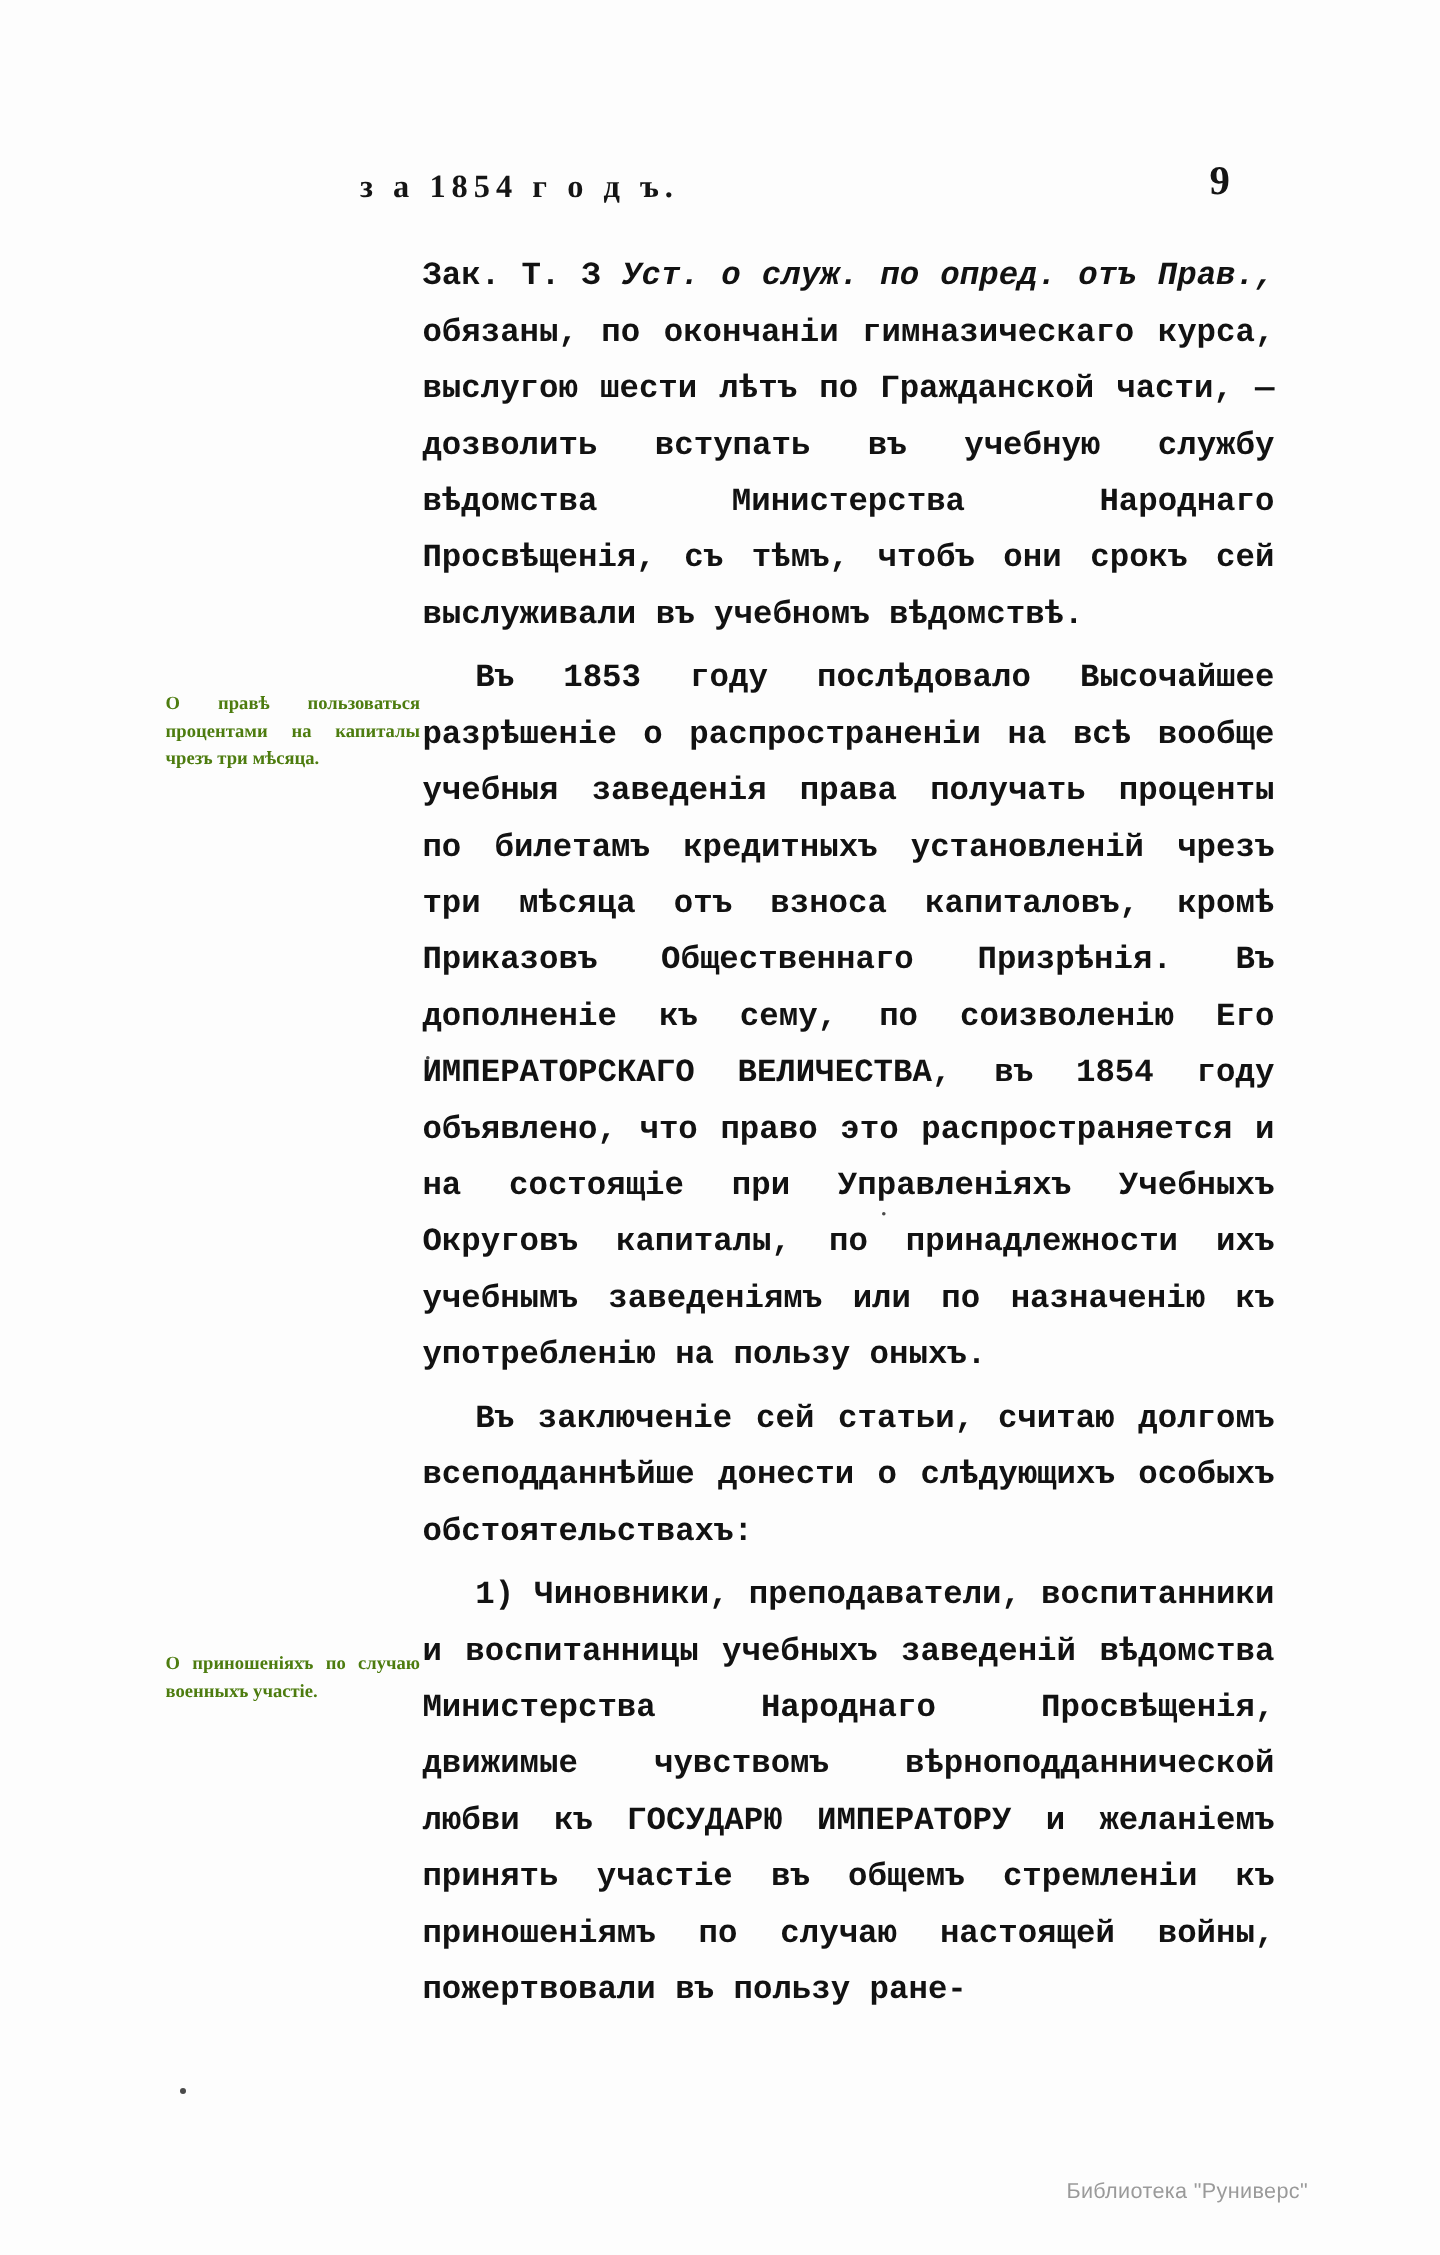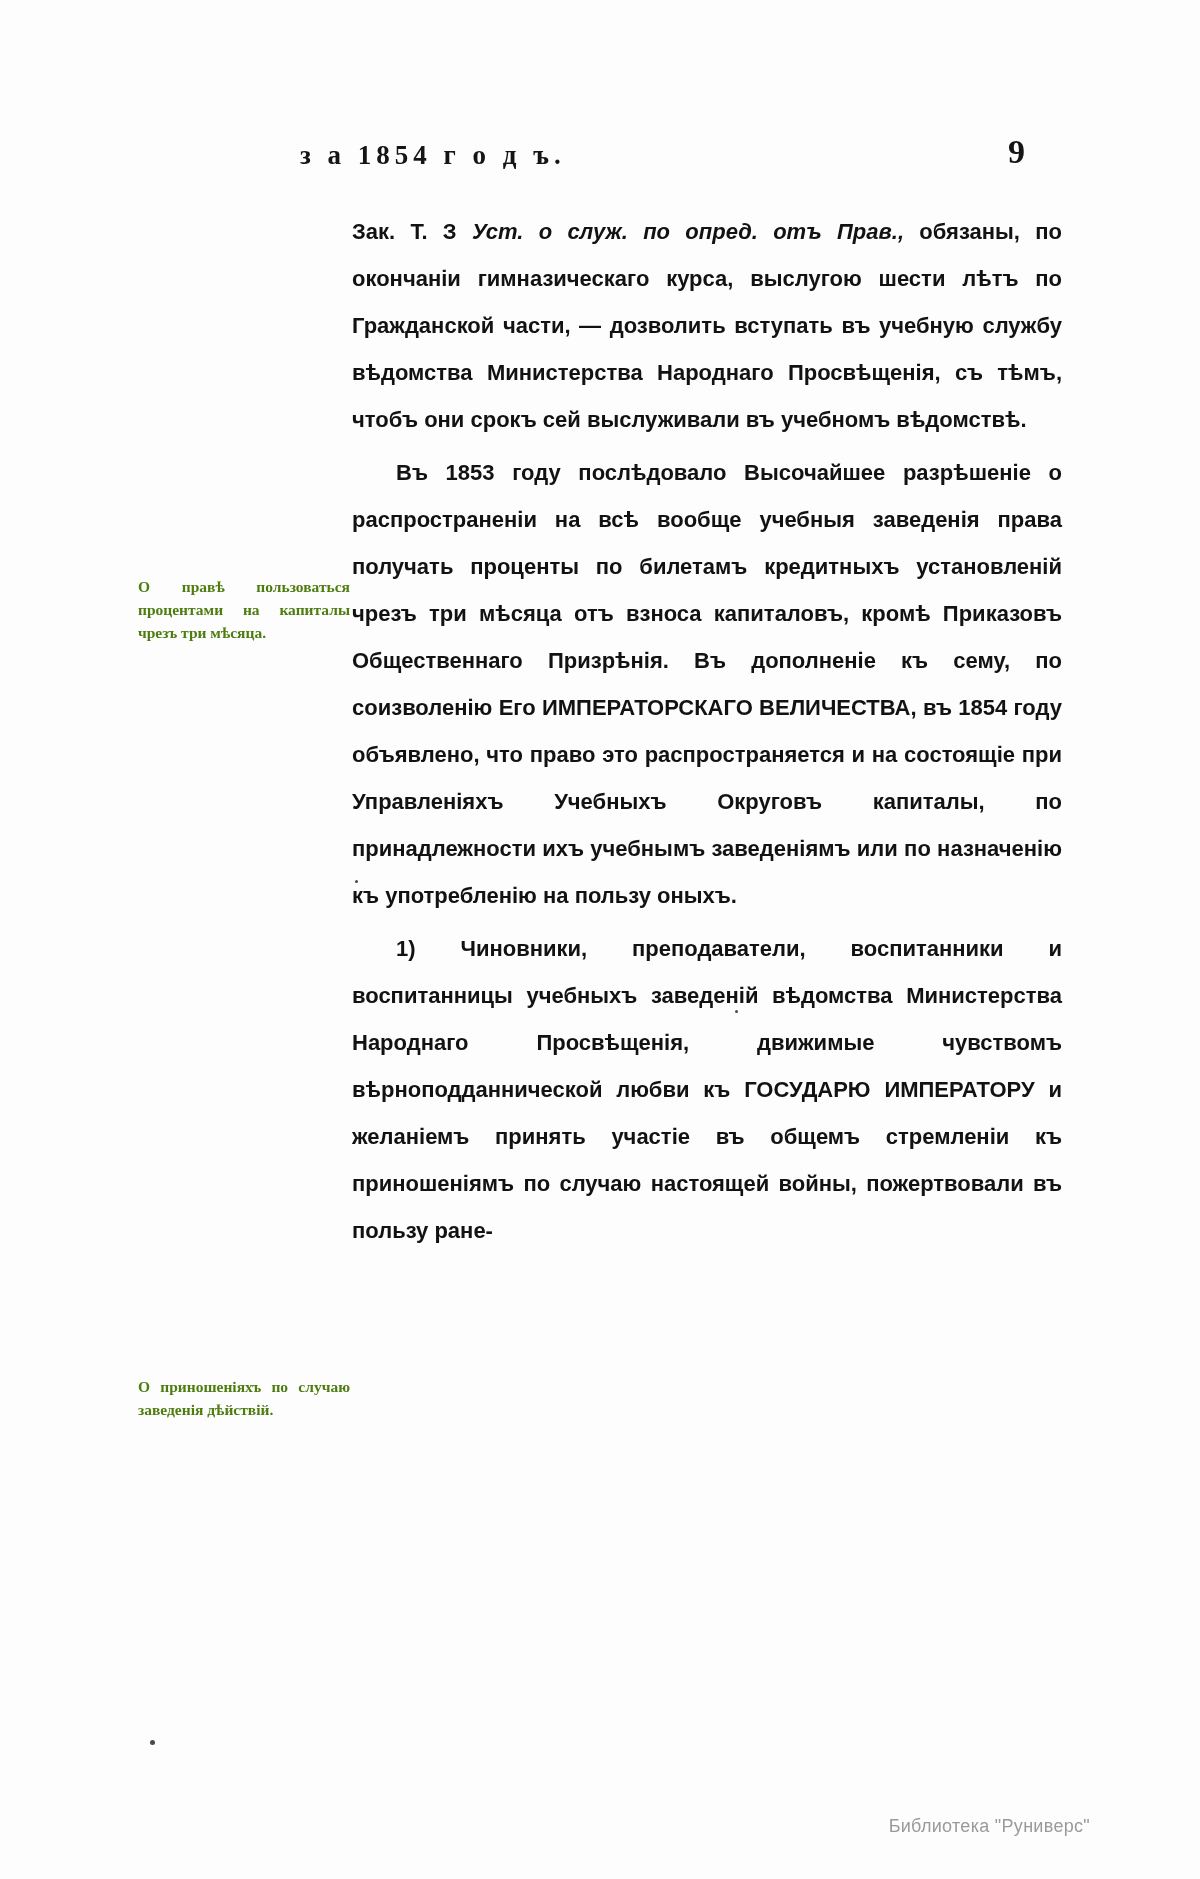--- a/index.html
+++ b/index.html
@@ -50,23 +50,23 @@
   
   .text-column {
     position: absolute;
     left: 352px;
     top: 208px;
     width: 710px;
   }
 
   .para {
     margin: 0 0 6px 0;
-    font-family: Liberation Sans, sans-serif;
+    font-family: Liberation Mono, monospace;
     font-weight: bold;
-    font-size: 22px;
+    font-size: 27px;
     line-height: 47px;
     text-align: justify;
     color: #121212;
     -webkit-font-smoothing: none;
   }
   .para.indent {
     text-indent: 44px;
   }
   .para .ital {
     font-style: italic;
@@ -107,31 +107,32 @@
 </style>
 </head>
 <body>
 
 <div class="page">
 
   <div class="running-head">з а   1854   г о д ъ.</div>
   <div class="page-number">9</div>
 
   <div class="margin-note n1">О правѣ пользоваться процентами на капиталы чрезъ три мѣсяца.</div>
-  <div class="margin-note n2">О приношеніяхъ по случаю заведенія дѣйствій.</div>
+  <div class="margin-note n2">О приношеніяхъ по случаю военныхъ участіе.</div>
 
   <div class="text-column">
 
     <p class="para">
       <span>Зак. Т. З</span>
       <span class="ital">Уст. о служ. по опред. отъ Прав.,</span><span> обязаны, по окончаніи гимназическаго курса, выслугою шести лѣтъ по Гражданской части, — дозволить вступать въ учебную службу вѣдомства Министерства Народнаго Просвѣщенія, съ тѣмъ, чтобъ они срокъ сей выслуживали въ учебномъ вѣдомствѣ.</span>
     </p>
 
     <p class="para indent">Въ 1853 году послѣдовало Высочайшее разрѣшеніе о распространеніи на всѣ вообще учебныя заведенія права получать проценты по билетамъ кредитныхъ установленій чрезъ три мѣсяца отъ взноса капиталовъ, кромѣ Приказовъ Общественнаго Призрѣнія. Въ дополненіе къ сему, по соизволенію Его ИМПЕРАТОРСКАГО ВЕЛИЧЕСТВА, въ 1854 году объявлено, что право это распространяется и на состоящіе при Управленіяхъ Учебныхъ Округовъ капиталы, по принадлежности ихъ учебнымъ заведеніямъ или по назначенію къ употребленію на пользу оныхъ.</p>
 
+    <p class="para indent">Въ заключеніе сей статьи, считаю долгомъ всеподданнѣйше донести о слѣдующихъ особыхъ обстоятельствахъ:</p>
 
     <p class="para indent">1) Чиновники, преподаватели, воспитанники и воспитанницы учебныхъ заведеній вѣдомства Министерства Народнаго Просвѣщенія, движимые чувствомъ вѣрноподданнической любви къ ГОСУДАРЮ ИМПЕРАТОРУ и желаніемъ принять участіе въ общемъ стремленіи къ приношеніямъ по случаю настоящей войны, пожертвовали въ пользу ране-</p>
 
   </div>
 
   <div class="speck" style="left:150px; top:1740px; width:5px; height:5px;"></div>
   <div class="speck" style="left:355px; top:880px; width:3px; height:3px;"></div>
   <div class="speck" style="left:735px; top:1010px; width:3px; height:3px;"></div>
 
   <div class="watermark">Библиотека "Руниверс"</div>

